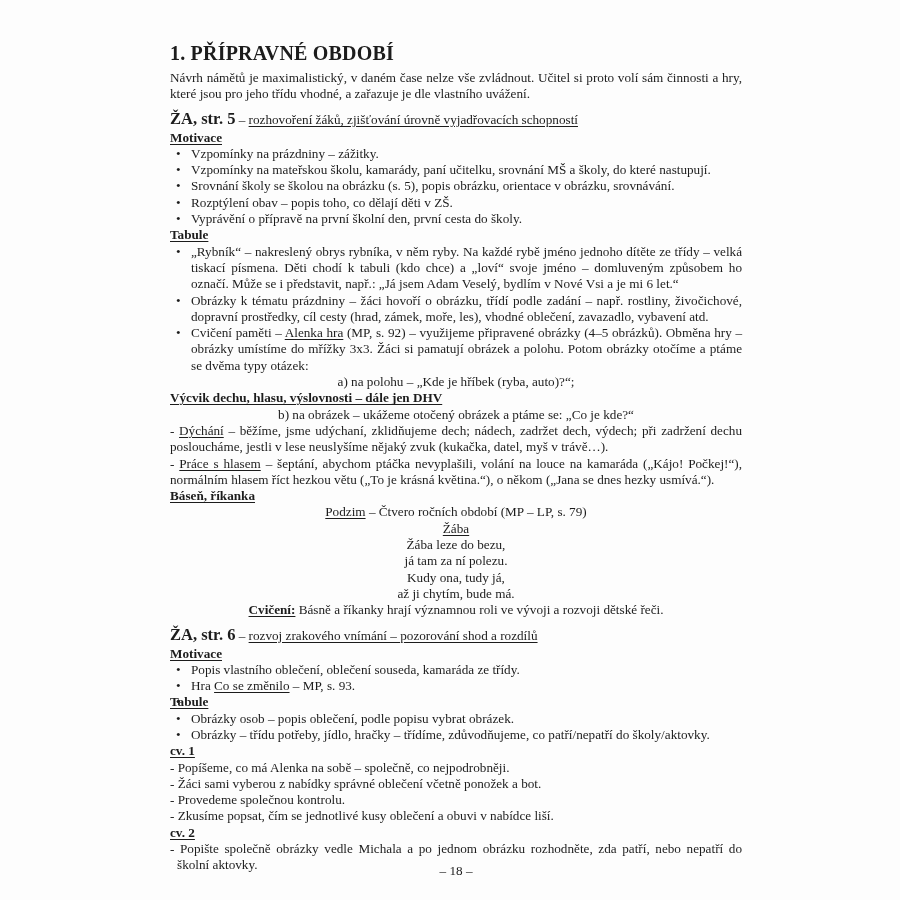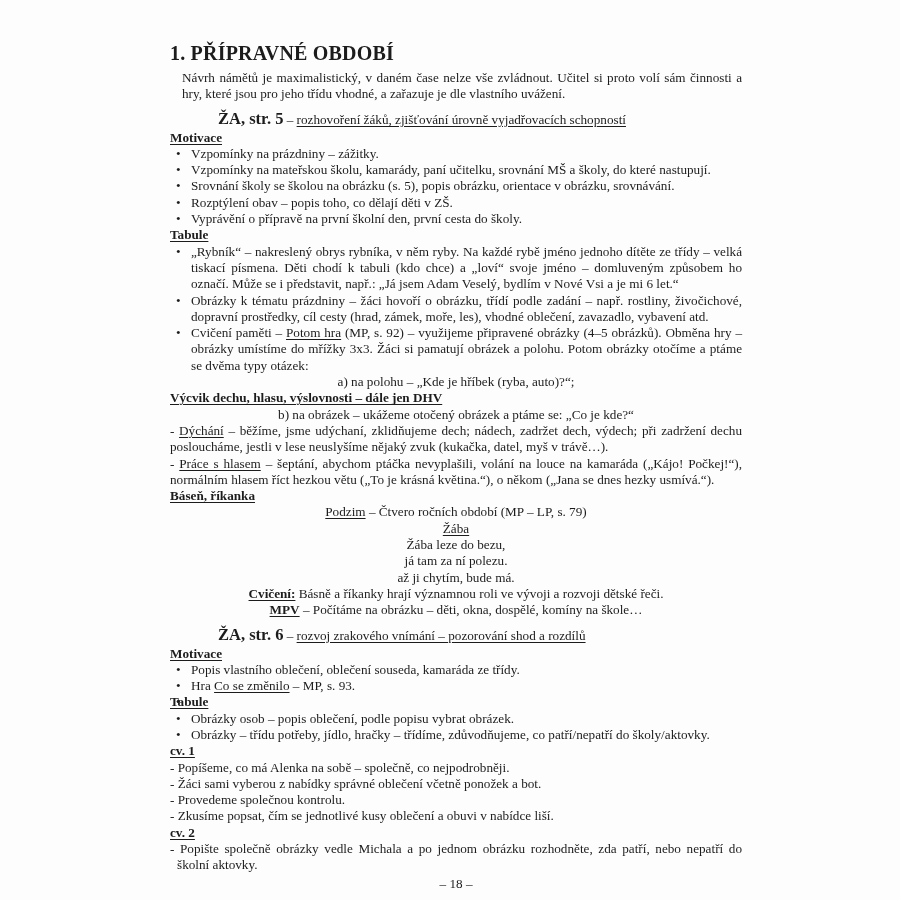--- a/index.html
+++ b/index.html
@@ -29,44 +29,43 @@
   .b { font-weight: bold; }
   .u { text-decoration: underline; text-underline-offset: 2px; }
   .big { font-size: 16.5px; font-weight: bold; }
   .title {
     font-size: 20px;
     line-height: 26px;
     margin-bottom: 4px;
     letter-spacing: 0.2px;
     text-align: left;
   }
-  .para.intro-gap { margin-bottom: 3px; margin-left: 12px; }
+  .para.intro-gap { margin-bottom: 3px; }
   .section-head {
     margin-top: 5px;
     line-height: 21px;
     text-align: left;
-    margin-left: 48px;
   }
   .bullet {
     position: relative;
     padding-left: 21px;
   }
   .bullet .marker {
     position: absolute;
     left: 6px;
     top: 0;
   }
   .hang {
     padding-left: 7px;
     text-indent: -7px;
   }
   .page-number {
     position: absolute;
     left: 170px;
-    bottom: 8px;
+    bottom: 21px;
     width: 572px;
     text-align: center;
     font-size: 13.2px;
   }
 </style>
 </head>
 <body>
 
 <div class="page">
   <div class="content">
@@ -75,34 +74,34 @@
       <div class="blk section-head"><span><span class="b big">ŽA, str. 5</span><span> – </span><span class="u">rozhovoření žáků, zjišťování úrovně vyjadřovacích schopností</span></span></div>
       <div class="blk subhead"><span><span class="b u">Motivace</span></span></div>
       <div class="blk bullet"><span class="marker">•</span><span><span>Vzpomínky na prázdniny – zážitky.</span></span></div>
       <div class="blk bullet"><span class="marker">•</span><span><span>Vzpomínky na mateřskou školu, kamarády, paní učitelku, srovnání MŠ a školy, do které nastupují.</span></span></div>
       <div class="blk bullet"><span class="marker">•</span><span><span>Srovnání školy se školou na obrázku (s. 5), popis obrázku, orientace v obrázku, srovnávání.</span></span></div>
       <div class="blk bullet"><span class="marker">•</span><span><span>Rozptýlení obav – popis toho, co dělají děti v ZŠ.</span></span></div>
       <div class="blk bullet"><span class="marker">•</span><span><span>Vyprávění o přípravě na první školní den, první cesta do školy.</span></span></div>
       <div class="blk subhead"><span><span class="b u">Tabule</span></span></div>
       <div class="blk bullet"><span class="marker">•</span><span><span>„Rybník“ – nakreslený obrys rybníka, v něm ryby. Na každé rybě jméno jednoho dítěte ze třídy – velká tiskací písmena. Děti chodí k tabuli (kdo chce) a „loví“ svoje jméno – domluveným způsobem ho označí. Může se i představit, např.: „Já jsem Adam Veselý, bydlím v Nové Vsi a je mi 6 let.“</span></span></div>
       <div class="blk bullet"><span class="marker">•</span><span><span>Obrázky k tématu prázdniny – žáci hovoří o obrázku, třídí podle zadání – např. rostliny, živočichové, dopravní prostředky, cíl cesty (hrad, zámek, moře, les), vhodné oblečení, zavazadlo, vybavení atd.</span></span></div>
-      <div class="blk bullet"><span class="marker">•</span><span><span>Cvičení paměti – </span><span class="u">Potom hra</span><span> (MP, s. 92) – využijeme připravené obrázky (4–5 obrázků). Obměna hry – obrázky umístíme do mřížky 3x3. Žáci si pamatují obrázek a polohu. Potom obrázky otočíme a ptáme se dvěma typy otázek:</span></span></div>
+      <div class="blk bullet"><span class="marker">•</span><span><span>Cvičení paměti – </span><span class="u">Alenka hra</span><span> (MP, s. 92) – využijeme připravené obrázky (4–5 obrázků). Obměna hry – obrázky umístíme do mřížky 3x3. Žáci si pamatují obrázek a polohu. Potom obrázky otočíme a ptáme se dvěma typy otázek:</span></span></div>
       <div class="blk line"><span><span>a) na polohu – „Kde je hříbek (ryba, auto)?“;</span></span></div>
       <div class="blk subhead"><span><span class="b u">Výcvik dechu, hlasu, výslovnosti – dále jen DHV</span></span></div>
       <div class="blk line"><span><span>b) na obrázek – ukážeme otočený obrázek a ptáme se: „Co je kde?“</span></span></div>
       <div class="blk para"><span><span>- </span><span class="u">Dýchání</span><span> – běžíme, jsme udýchaní, zklidňujeme dech; nádech, zadržet dech, výdech; při zadržení dechu posloucháme, jestli v lese neuslyšíme nějaký zvuk (kukačka, datel, myš v trávě…).</span></span></div>
       <div class="blk para"><span><span>- </span><span class="u">Práce s hlasem</span><span> – šeptání, abychom ptáčka nevyplašili, volání na louce na kamaráda („Kájo! Počkej!“), normálním hlasem říct hezkou větu („To je krásná květina.“), o někom („Jana se dnes hezky usmívá.“).</span></span></div>
       <div class="blk subhead"><span><span class="b u">Báseň, říkanka</span></span></div>
       <div class="blk line"><span><span class="u">Podzim</span><span> – Čtvero ročních období (MP – LP, s. 79)</span></span></div>
       <div class="blk line"><span><span class="u">Žába</span></span></div>
       <div class="blk line"><span><span>Žába leze do bezu,</span></span></div>
       <div class="blk line"><span><span>já tam za ní polezu.</span></span></div>
+      <div class="blk line"><span><span>Kudy ona, tudy já,</span></span></div>
       <div class="blk line"><span><span>až ji chytím, bude má.</span></span></div>
       <div class="blk line"><span><span class="b u">Cvičení:</span><span> Básně a říkanky hrají významnou roli ve vývoji a rozvoji dětské řeči.</span></span></div>
-      <div class="blk line"><span><span class="b u">MPV</span><span> – Počítáme na obrázku – děti, okna, dospělé, komíny na škole…</span></span></div>
       <div class="blk section-head"><span><span class="b big">ŽA, str. 6</span><span> – </span><span class="u">rozvoj zrakového vnímání – pozorování shod a rozdílů</span></span></div>
       <div class="blk subhead"><span><span class="b u">Motivace</span></span></div>
       <div class="blk bullet"><span class="marker">•</span><span><span>Popis vlastního oblečení, oblečení souseda, kamaráda ze třídy.</span></span></div>
       <div class="blk bullet"><span class="marker">•</span><span><span>Hra </span><span class="u">Co se změnilo</span><span> – MP, s. 93.</span></span></div>
       <div class="blk bullet"><span class="marker">•</span></div>
       <div class="blk bullet"><span class="marker">•</span></div>
       <div class="blk subhead"><span><span class="b u">Tabule</span></span></div>
       <div class="blk bullet"><span class="marker">•</span><span><span>Obrázky osob – popis oblečení, podle popisu vybrat obrázek.</span></span></div>
       <div class="blk bullet"><span class="marker">•</span><span><span>Obrázky – třídu potřeby, jídlo, hračky – třídíme, zdůvodňujeme, co patří/nepatří do školy/aktovky.</span></span></div>
       <div class="blk subhead"><span><span class="b u">cv. 1</span></span></div>

